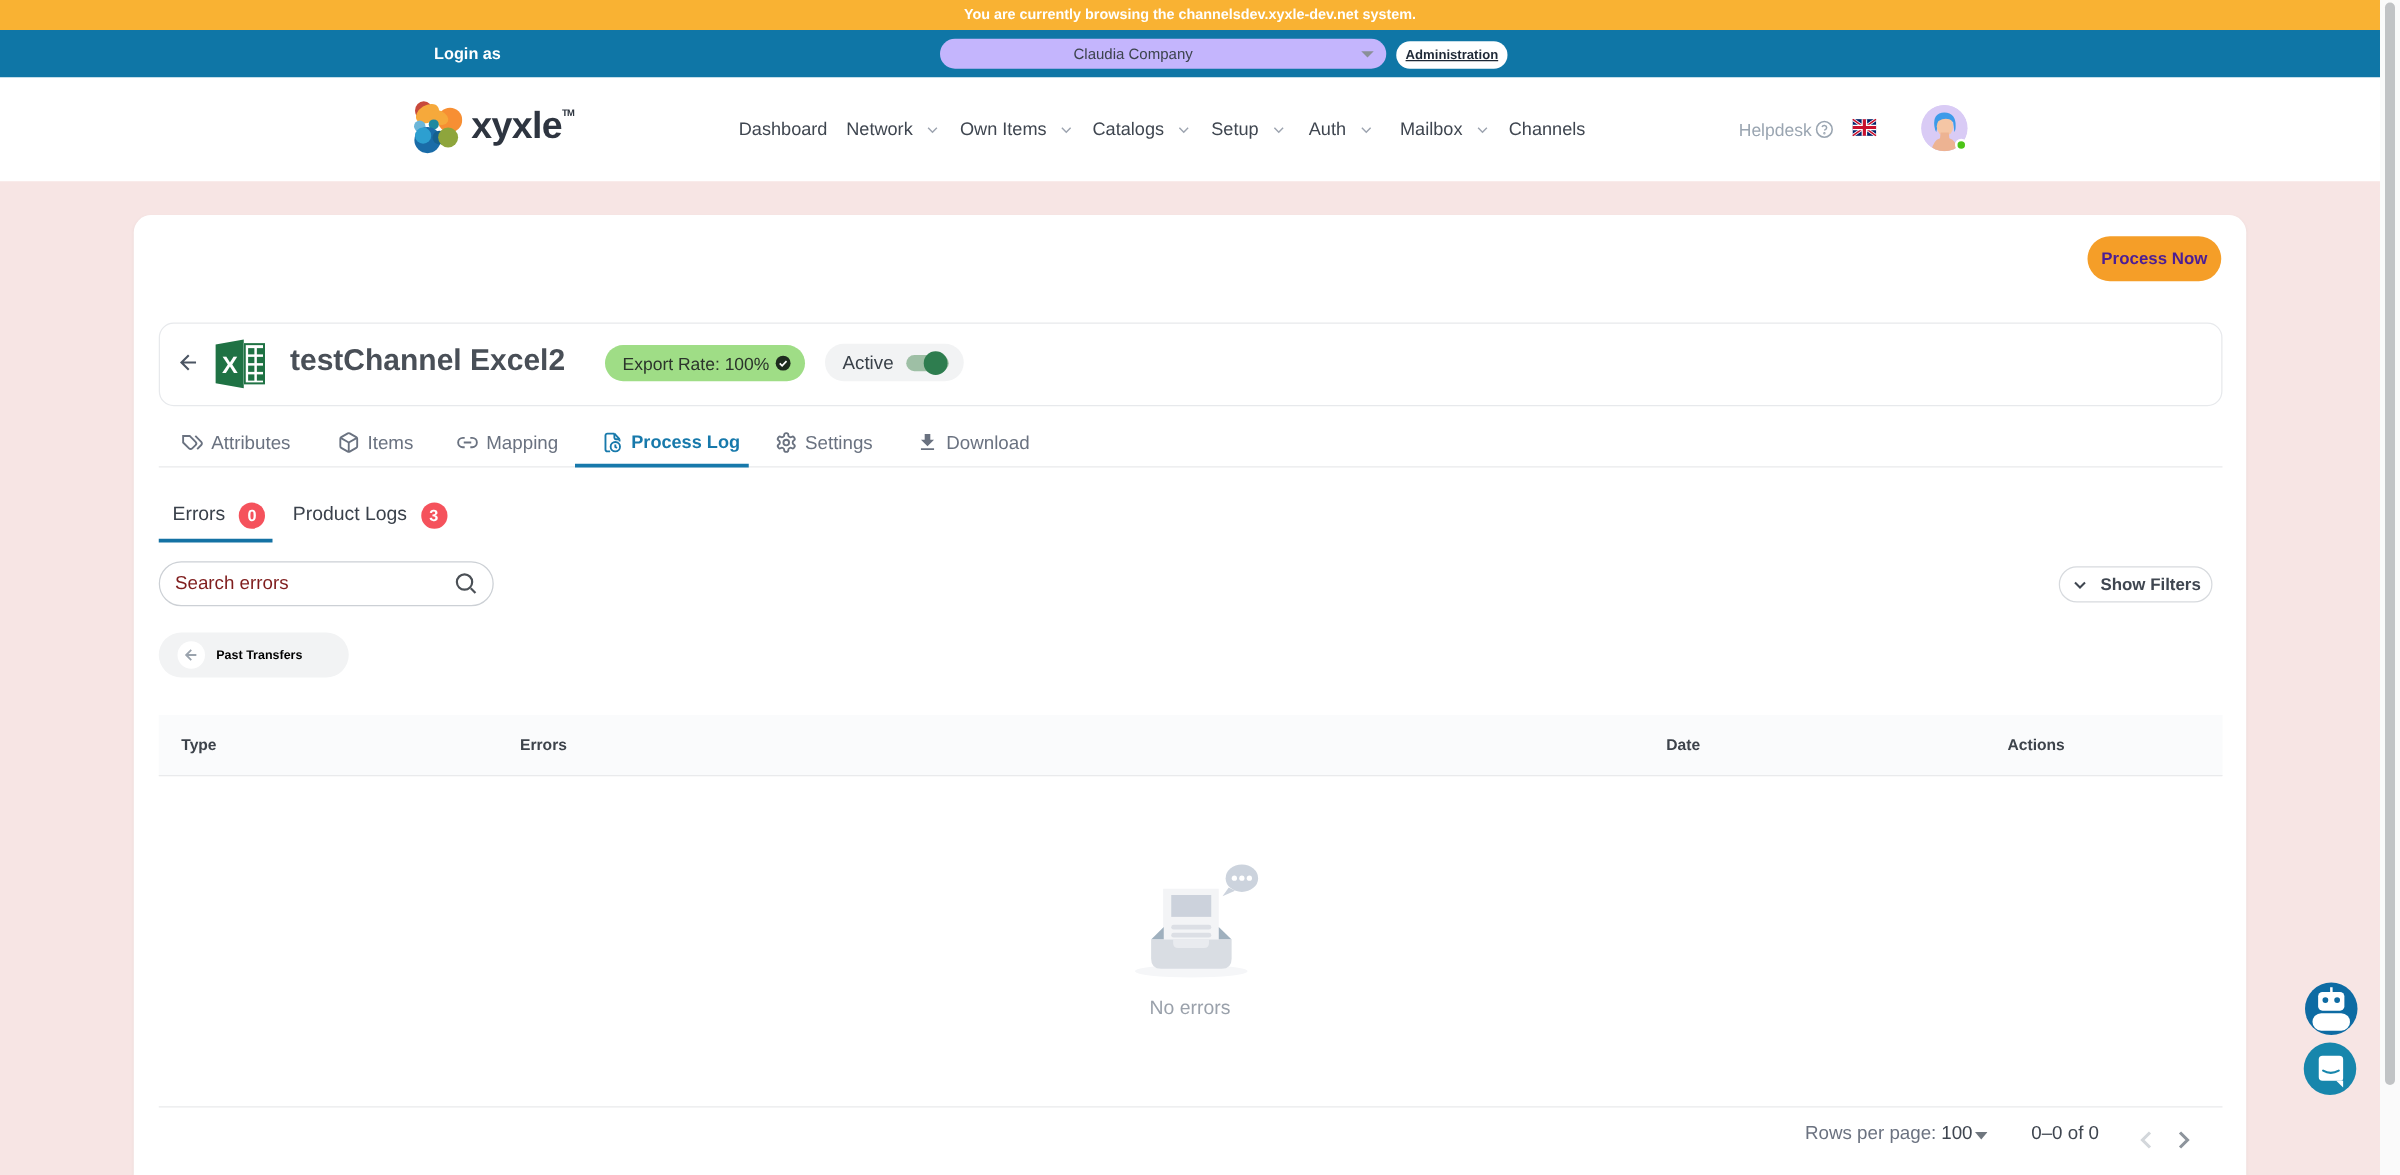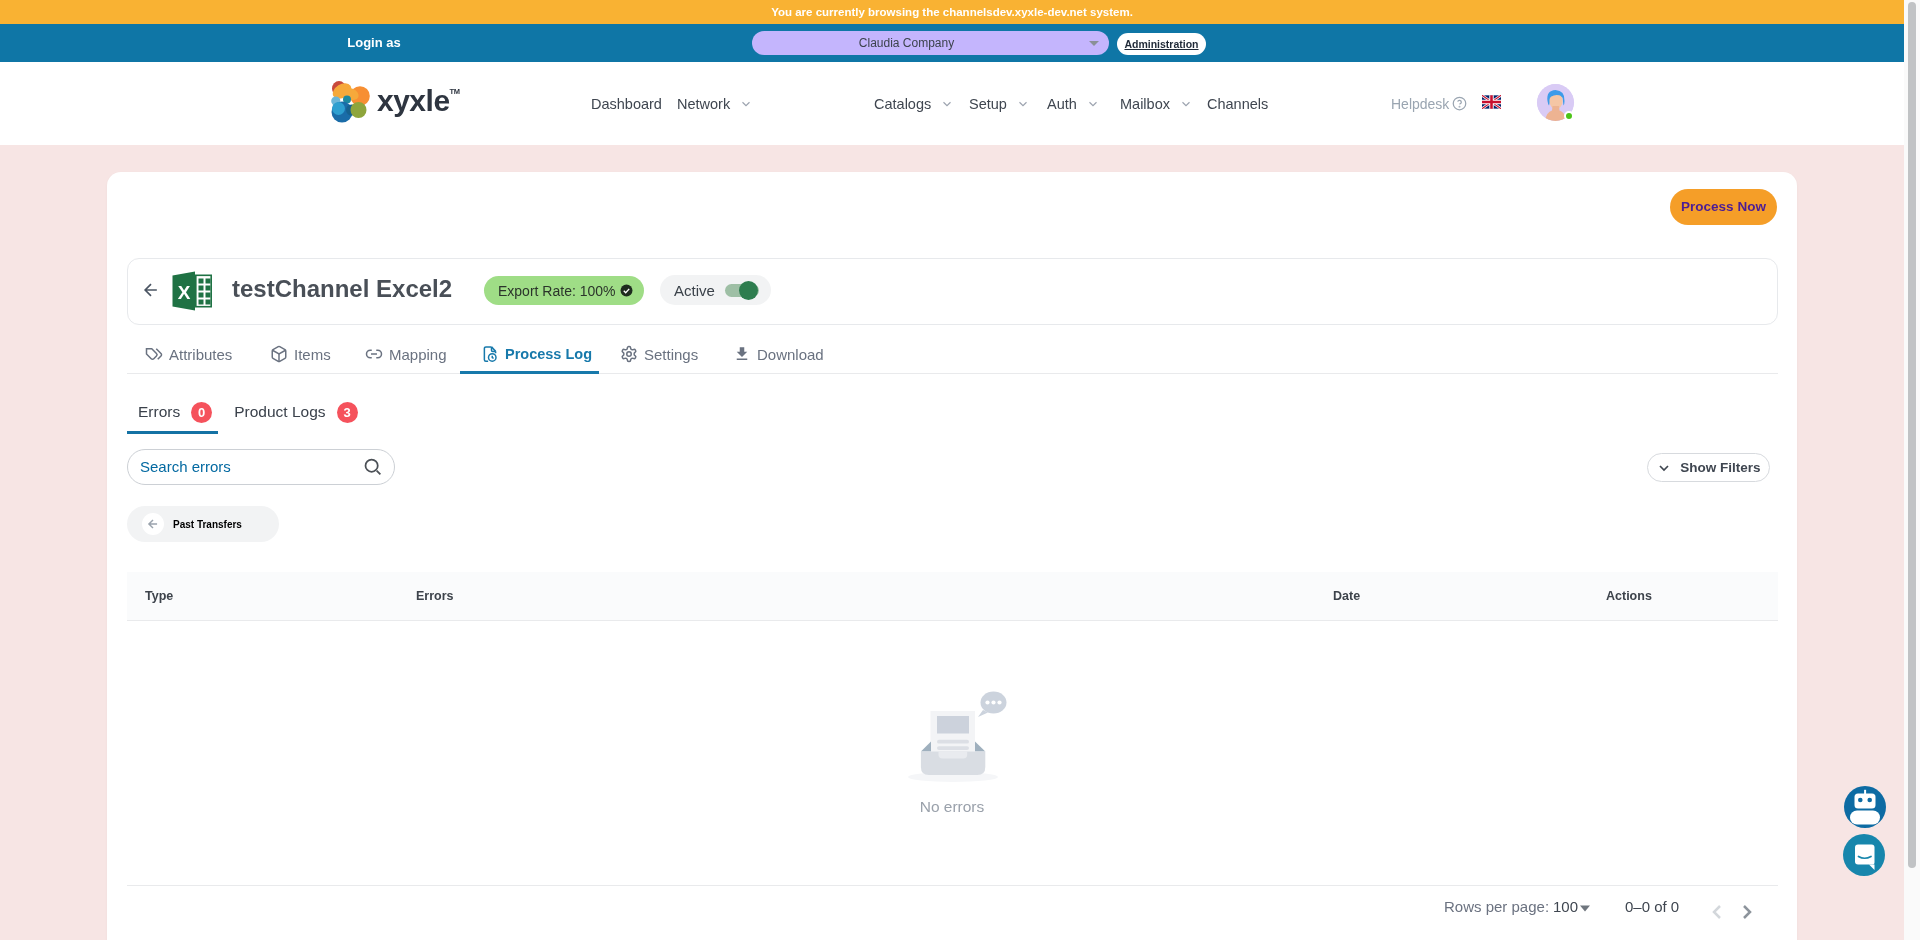--- a/index.html
+++ b/index.html
@@ -43,21 +43,21 @@
 .tabs .tab.active { color:#1779AB; font-weight:bold; font-size:14.5px; }
 .tabline { position:absolute; left:20px; top:201px; width:1651px; height:1px; background:#e9eaec; }
 .tabunder { position:absolute; left:353px; top:199px; width:139px; height:3px; background:#1779AB; }
 
 .subtabs { position:absolute; left:20px; top:225px; display:flex; align-items:center; height:30px; }
 .subtab { display:flex; align-items:center; font-size:15.5px; color:#3a414b; padding:0 11px; }
 .badge { width:21px; height:21px; border-radius:50%; background:#f5525c; color:#fff; font-size:13px; font-weight:bold; display:flex; align-items:center; justify-content:center; margin-left:11px; }
 .suborder { position:absolute; left:0px; top:259px; width:91px; height:3px; background:#1472A4; }
 
 .search { position:absolute; left:20px; top:277px; width:268px; height:36px; border:1.5px solid #ccd0d5; border-radius:18px; }
-.search .ph { position:absolute; left:12px; top:0; line-height:33px; font-size:15px; color:#0369a1; }
+.search .ph { position:absolute; left:12px; top:0; line-height:33px; font-size:15px; color:#7f1d1d; }
 .search svg { position:absolute; right:11px; top:6px; }
 .showfilters { position:absolute; left:1540px; top:281px; width:123px; height:29px; border:1px solid #d7dade; border-radius:15px; background:#fff; display:flex; align-items:center; justify-content:center; font-size:13.5px; font-weight:bold; color:#3f4650; }
 .showfilters svg { margin-right:8px; }
 .pasttransfers { position:absolute; left:20px; top:334px; width:152px; height:36px; background:#f2f3f4; border-radius:18px; display:flex; align-items:center; }
 .ptcircle { width:22px; height:22px; border-radius:50%; background:#fff; margin-left:15px; display:flex; align-items:center; justify-content:center; }
 .pttext { margin-left:9px; font-size:10px; font-weight:bold; color:#000000; }
 
 .thead { position:absolute; left:20px; top:400px; width:1651px; height:49px; background:#fafbfc; border-bottom:1px solid #e9eaec; }
 .th { position:absolute; top:0; height:49px; line-height:49px; font-size:12.5px; font-weight:bold; color:#3d434b; }
 
@@ -92,20 +92,23 @@
       <circle cx="11" cy="32" r="10.5" fill="#1a6ca8"></circle>
       <circle cx="7.5" cy="28.5" r="6.5" fill="#2d9fd0"></circle>
       <circle cx="20.5" cy="30" r="5.5" fill="#16618f"></circle>
       <circle cx="27.5" cy="30" r="8" fill="#8ea53c"></circle>
     </svg>
   </div>
   <div class="logotext">xyxle<span class="logotm">TM</span></div>
   <div class="nav">
     <div class="item" style="left:591px">Dashboard</div>
     <div class="item" style="left:677px">Network<svg class="caret" width="14" height="14" viewBox="0 0 24 24" fill="none" stroke="#9ca3af" stroke-width="2">
+          <path d="M6 9l6 6 6-6"></path>
+        </svg></div>
+    <div class="item" style="left:768px">Own Items<svg class="caret" width="14" height="14" viewBox="0 0 24 24" fill="none" stroke="#9ca3af" stroke-width="2">
           <path d="M6 9l6 6 6-6"></path>
         </svg></div>
     <div class="item" style="left:874px">Catalogs<svg class="caret" width="14" height="14" viewBox="0 0 24 24" fill="none" stroke="#9ca3af" stroke-width="2">
           <path d="M6 9l6 6 6-6"></path>
         </svg></div>
     <div class="item" style="left:969px">Setup<svg class="caret" width="14" height="14" viewBox="0 0 24 24" fill="none" stroke="#9ca3af" stroke-width="2">
           <path d="M6 9l6 6 6-6"></path>
         </svg></div>
     <div class="item" style="left:1047px">Auth<svg class="caret" width="14" height="14" viewBox="0 0 24 24" fill="none" stroke="#9ca3af" stroke-width="2">
           <path d="M6 9l6 6 6-6"></path>

